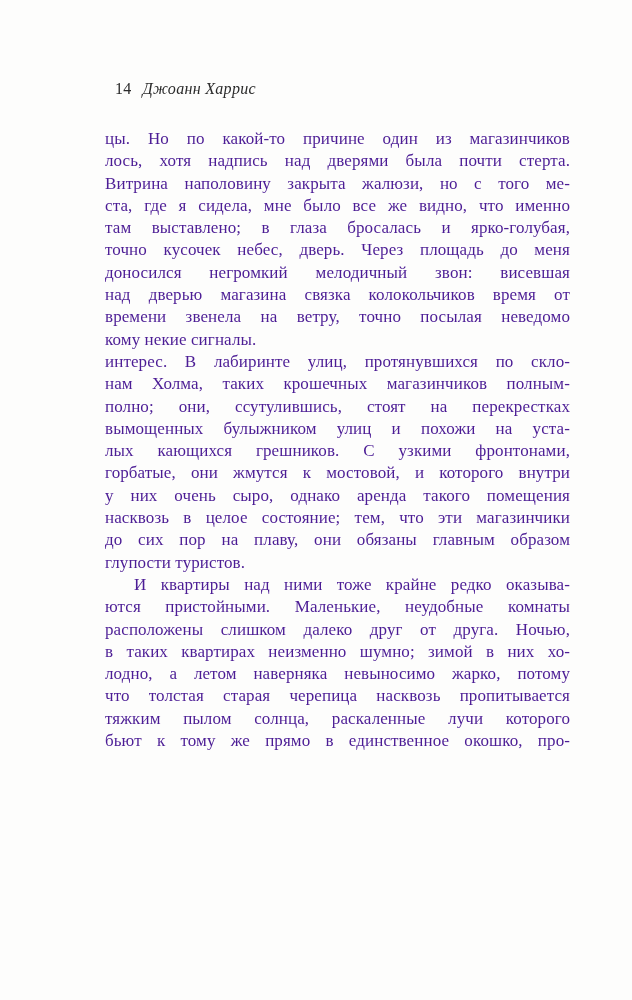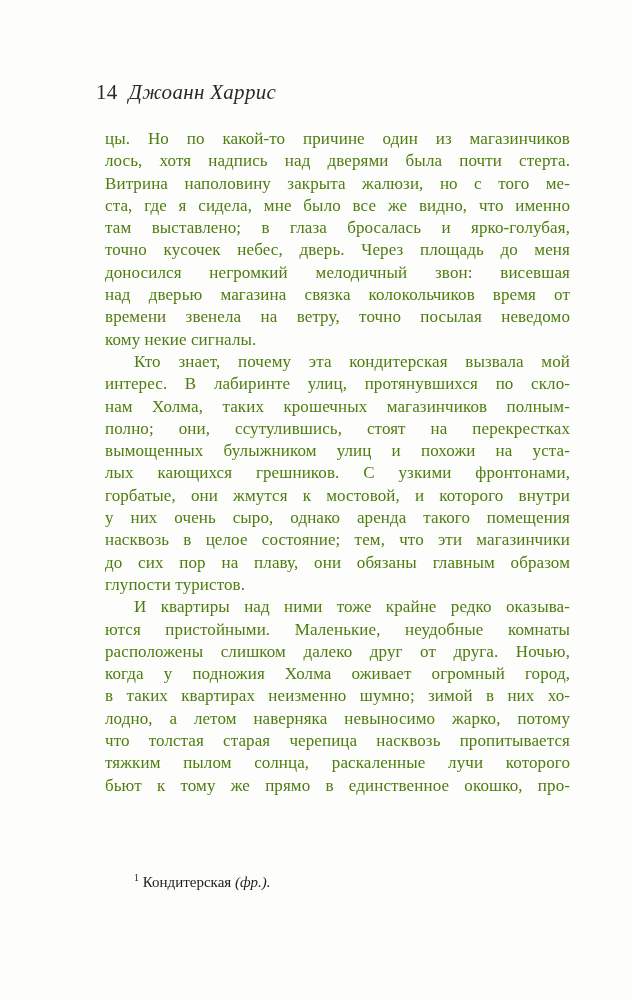--- a/index.html
+++ b/index.html
@@ -13,40 +13,40 @@
     height: 1000px;
     margin: 0 auto;
     background: #fdfdfc;
     color: #1e1e1e;
     font-family: "Liberation Serif", "DejaVu Serif", serif;
     overflow: hidden;
   }
   .running-head {
     position: absolute;
     top: 80px;
-    left: 96px;
+    left: 115px;
     width: 465px;
-    font-size: 21px;
+    font-size: 16px;
     letter-spacing: 0.3px;
     color: #2a2a2a;
   }
   .running-head .pagenum {
     font-style: normal;
     margin-right: 11px;
   }
   .running-head .title {
     font-style: italic;
   }
   .body-text {
     position: absolute;
     top: 128px;
     left: 105px;
     width: 465px;
     font-size: 17px;
-    color: #4d7c0f;
+    color: #4c1d95;
   }
   .paragraph {
     margin: 0;
     padding: 0;
   }
   .line {
     line-height: 22.3px;
     text-align: justify;
     text-align-last: justify;
     white-space: normal;
@@ -93,42 +93,37 @@
         <div class="line">Витрина наполовину закрыта жалюзи, но с того ме-</div>
         <div class="line">ста, где я сидела, мне было все же видно, что именно</div>
         <div class="line">там выставлено; в глаза бросалась и ярко-голубая,</div>
         <div class="line">точно кусочек небес, дверь. Через площадь до меня</div>
         <div class="line">доносился негромкий мелодичный звон: висевшая</div>
         <div class="line">над дверью магазина связка колокольчиков время от</div>
         <div class="line">времени звенела на ветру, точно посылая неведомо</div>
         <div class="line last">кому некие сигналы.</div>
       </div>
       <div class="paragraph">
-        <div class="line indent">Кто знает, почему эта кондитерская вызвала мой</div>
         <div class="line">интерес. В лабиринте улиц, протянувшихся по скло-</div>
         <div class="line">нам Холма, таких крошечных магазинчиков полным-</div>
         <div class="line">полно; они, ссутулившись, стоят на перекрестках</div>
         <div class="line">вымощенных булыжником улиц и похожи на уста-</div>
         <div class="line">лых кающихся грешников. С узкими фронтонами,</div>
         <div class="line">горбатые, они жмутся к мостовой, и которого внутри</div>
         <div class="line">у них очень сыро, однако аренда такого помещения</div>
         <div class="line">насквозь в целое состояние; тем, что эти магазинчики</div>
         <div class="line">до сих пор на плаву, они обязаны главным образом</div>
         <div class="line last">глупости туристов.</div>
       </div>
       <div class="paragraph">
         <div class="line indent">И квартиры над ними тоже крайне редко оказыва-</div>
         <div class="line">ются пристойными. Маленькие, неудобные комнаты</div>
         <div class="line">расположены слишком далеко друг от друга. Ночью,</div>
-        <div class="line">когда у подножия Холма оживает огромный город,</div>
         <div class="line">в таких квартирах неизменно шумно; зимой в них хо-</div>
         <div class="line">лодно, а летом наверняка невыносимо жарко, потому</div>
         <div class="line">что толстая старая черепица насквозь пропитывается</div>
         <div class="line">тяжким пылом солнца, раскаленные лучи которого</div>
         <div class="line">бьют к тому же прямо в единственное окошко, про-</div>
       </div>
     </div>
 
-  <div class="footnote">
-    <sup>1</sup>&nbsp;<span>Кондитерская</span>&nbsp;<span class="lang">(фр.).</span>
-  </div>
 
 </div>
 
 </body></html>

